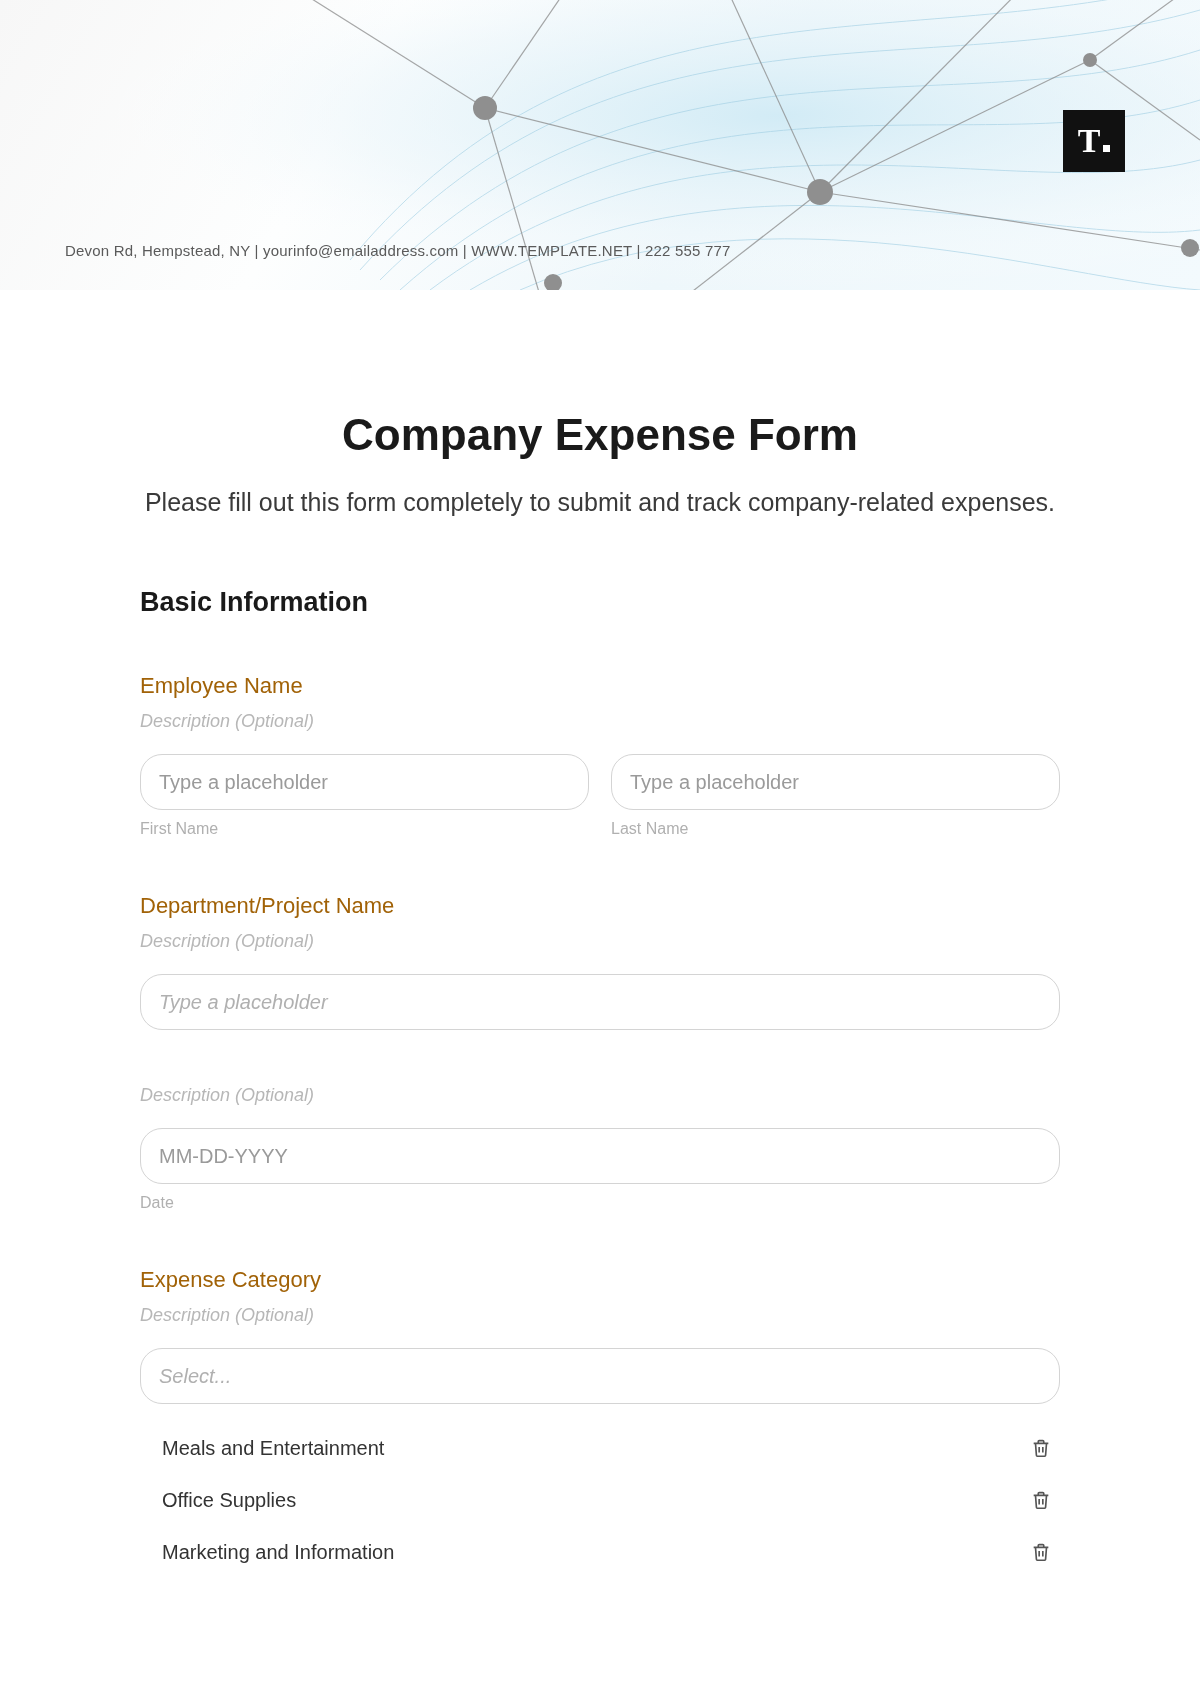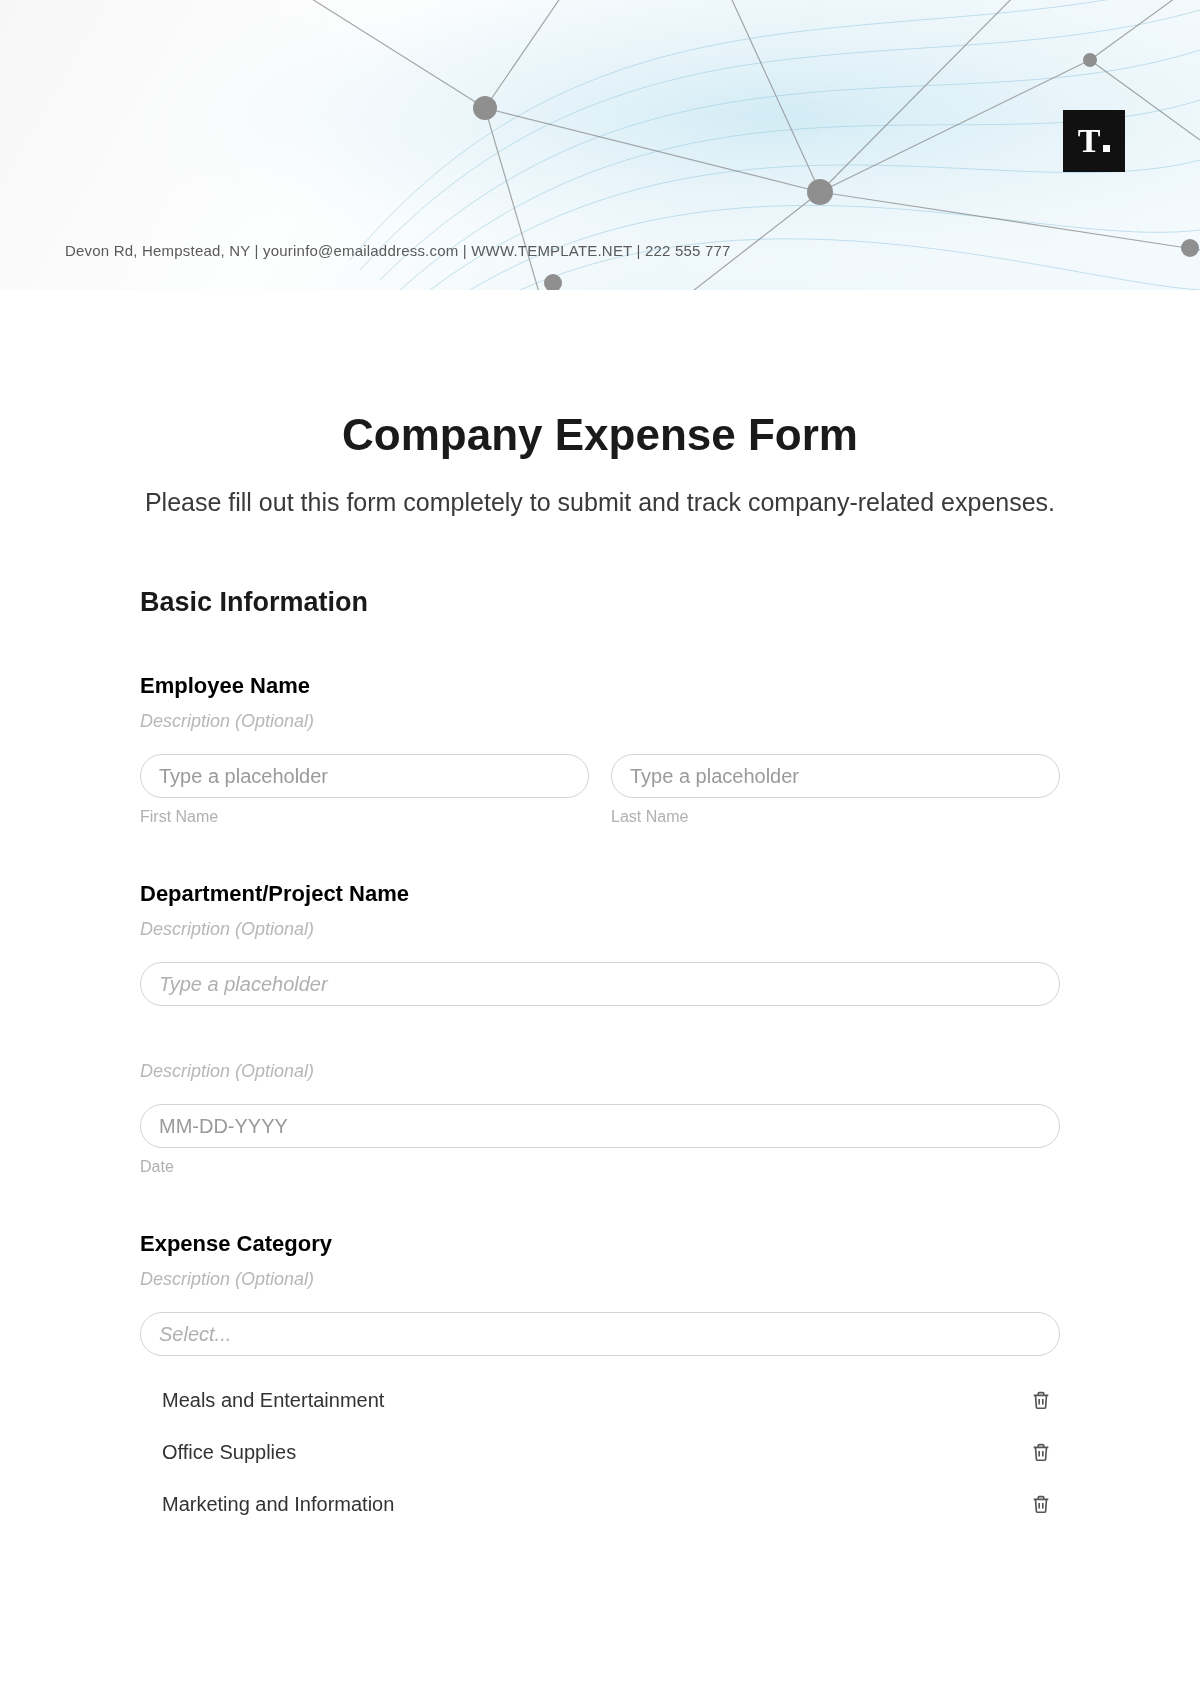--- a/index.html
+++ b/index.html
@@ -49,29 +49,29 @@
   }
   .content { padding: 0 140px 40px 140px; }
   .section-h {
     font-size:27px;
     font-weight:700;
     margin-top:70px;
     color:#1a1a1a;
   }
   .field-block { margin-top:55px; }
   .field-label {
-    font-size:22px; font-weight:700; color:#000000;
+    font-size:22px; font-weight:400; color:#a16207;
   }
   .field-desc {
     font-size:18px; font-style:italic; color:#b7b7b7; margin-top:12px;
   }
   .row2 { display:flex; gap:22px; margin-top:22px; }
   .col { flex:1; display:flex; flex-direction:column; }
   .text-input {
-    height:44px;
+    height:56px;
     border:1.5px solid #d4d4d4;
     border-radius:22px;
     padding:0 18px;
     font-size:20px;
     color:#555;
     background:#fff;
     outline:none;
   }
   .text-input::placeholder { color:#9a9a9a; }
   .text-input.italic-ph::placeholder { font-style:italic; color:#b0b0b0; }

